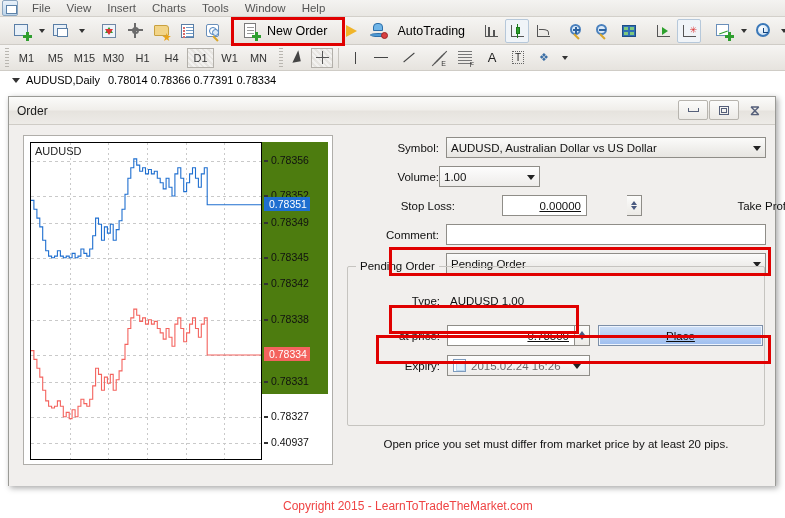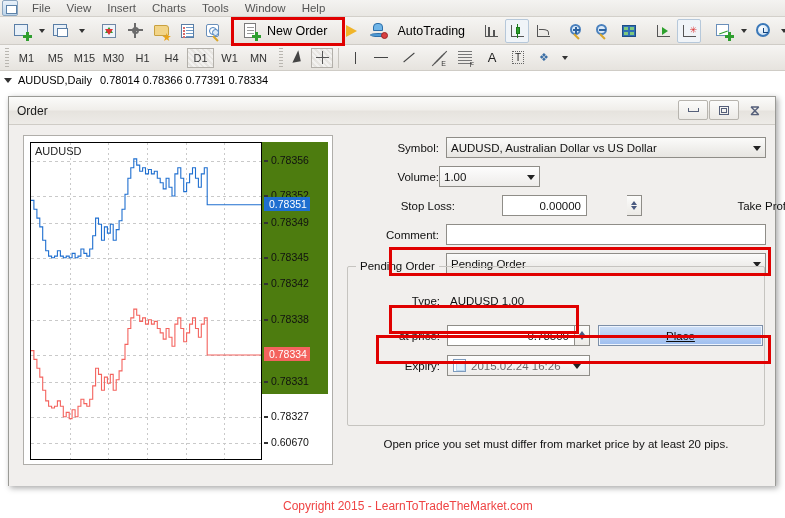--- a/index.html
+++ b/index.html
@@ -141,21 +141,21 @@
   .tf.active {
     border-color:#b3b0aa;
     background-image: repeating-linear-gradient(45deg,#f2f1ef 0 2px,#e6e4e0 2px 4px);
   }
   .dt { width:22px;height:20px;margin:0 1px;display:flex;align-items:center;justify-content:center;border:1px solid transparent;}
   .dt.active{border-color:#b3b0aa;background-image:repeating-linear-gradient(45deg,#f2f1ef 0 2px,#e6e4e0 2px 4px);}
 
   
   #chartinfo {
     height: 18px; display:flex; align-items:center;
-    background:#ffffff; padding-left:4px; font-size:11px;
+    background:#ffffff; padding-left:12px; font-size:11px;
   }
   #chartinfo .dn { width:0;height:0;border-left:4px solid transparent;border-right:4px solid transparent;border-top:5px solid #333;margin-right:6px;}
 
   
   #chartcanvas {
     position:absolute; left:0; top:94px; width:785px; height:424px;
     background:#ffffff; overflow:hidden;
   }
   #bottom-strip {
     position:absolute; left:0; bottom:0; width:785px; height:30px;
@@ -235,21 +235,21 @@
     font-size:11.5px; padding-left:4px; color:#111;
   }
   .combo.big { background:linear-gradient(to bottom,#fbfbfa,#e7e5e1); }
   .combo .arrow {
     position:absolute; right:4px; top:50%; margin-top:-2px;
     width:0;height:0;border-left:4px solid transparent;border-right:4px solid transparent;border-top:5px solid #222;
   }
   .textbox {
     height:21px; border:1px solid #8f8d88; background:#fff;
     display:flex;align-items:center; justify-content:flex-end;
-    font-size:11.5px; padding-right:5px; color:#111;
+    font-size:11.5px; padding-right:5px; color:#111;text-decoration:underline;
   }
   .spin {
     width:15px;height:21px;border:1px solid #8f8d88;border-left:none;
     background:linear-gradient(to bottom,#fcfcfb,#eceae6);
     display:flex;flex-direction:column;align-items:center;justify-content:center;
   }
   .spin i{width:0;height:0;border-left:3.5px solid transparent;border-right:3.5px solid transparent;border-bottom:4px solid #4a5a80;margin-bottom:1px;}
   .spin b{width:0;height:0;border-left:3.5px solid transparent;border-right:3.5px solid transparent;border-top:4px solid #4a5a80;}
 
   #group-pending {
@@ -612,21 +612,21 @@
         <div id="yaxis">
             <span class="ytick" style="top:17.7px">0.78356</span>
             <span class="ytick" style="top:53.0px">0.78352</span>
             <span class="ytick" style="top:79.5px">0.78349</span>
             <span class="ytick" style="top:114.8px">0.78345</span>
             <span class="ytick" style="top:141.3px">0.78342</span>
             <span class="ytick" style="top:176.7px">0.78338</span>
             <span class="ytick" style="top:212.0px">0.78334</span>
             <span class="ytick" style="top:238.5px">0.78331</span>
             <span class="ytick" style="top:273.8px">0.78327</span>
-            <span class="ytick" style="top:300.3px">0.60670</span>
+            <span class="ytick" style="top:300.3px">0.40937</span>
             <span class="ybadge ask" style="top:61.8px">0.78351</span>
             <span class="ybadge bid" style="top:212.0px">0.78334</span>
           </div>
       </div>
     </div>
 
     <div id="form">
 
       <div class="row" style="left:0; top:4px;">
         <span class="lbl" style="width:92px">Symbol:</span>

